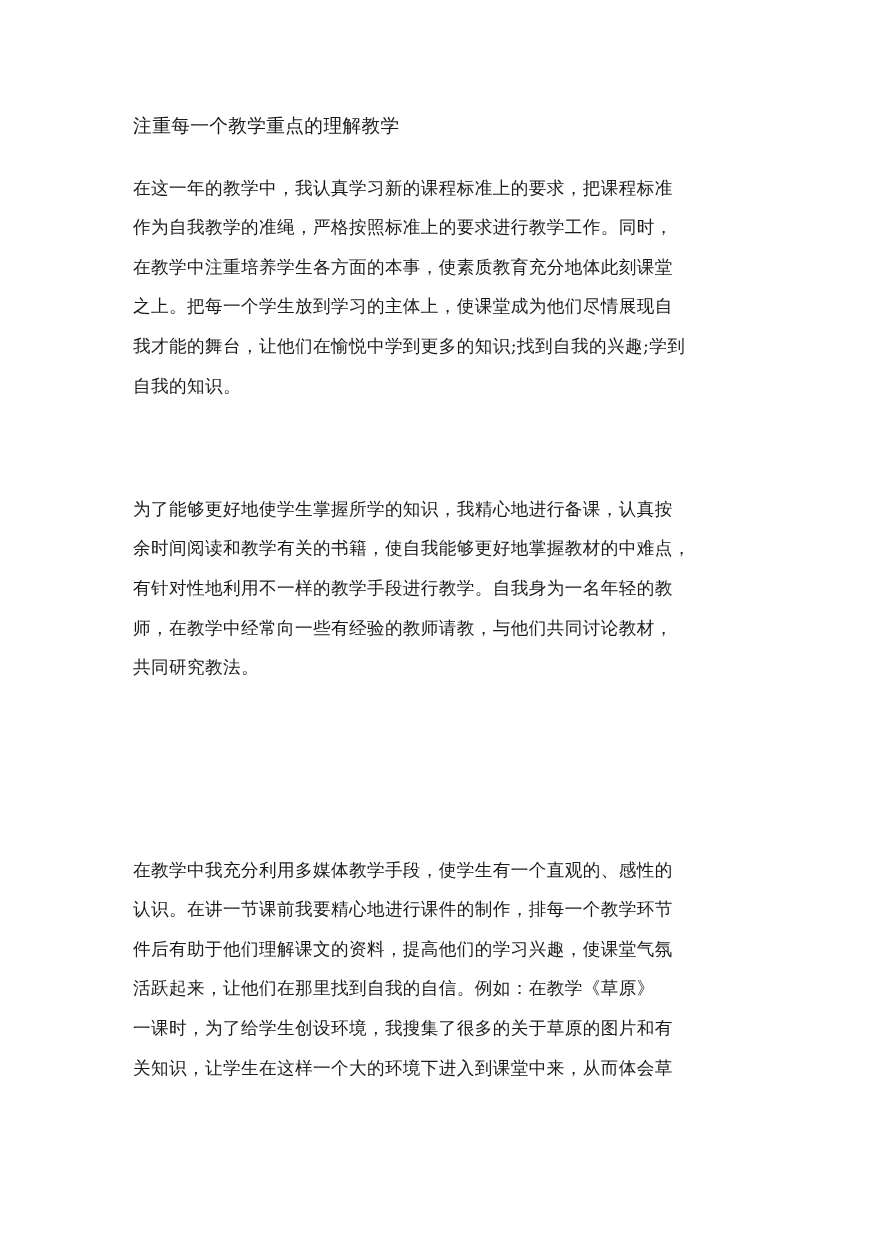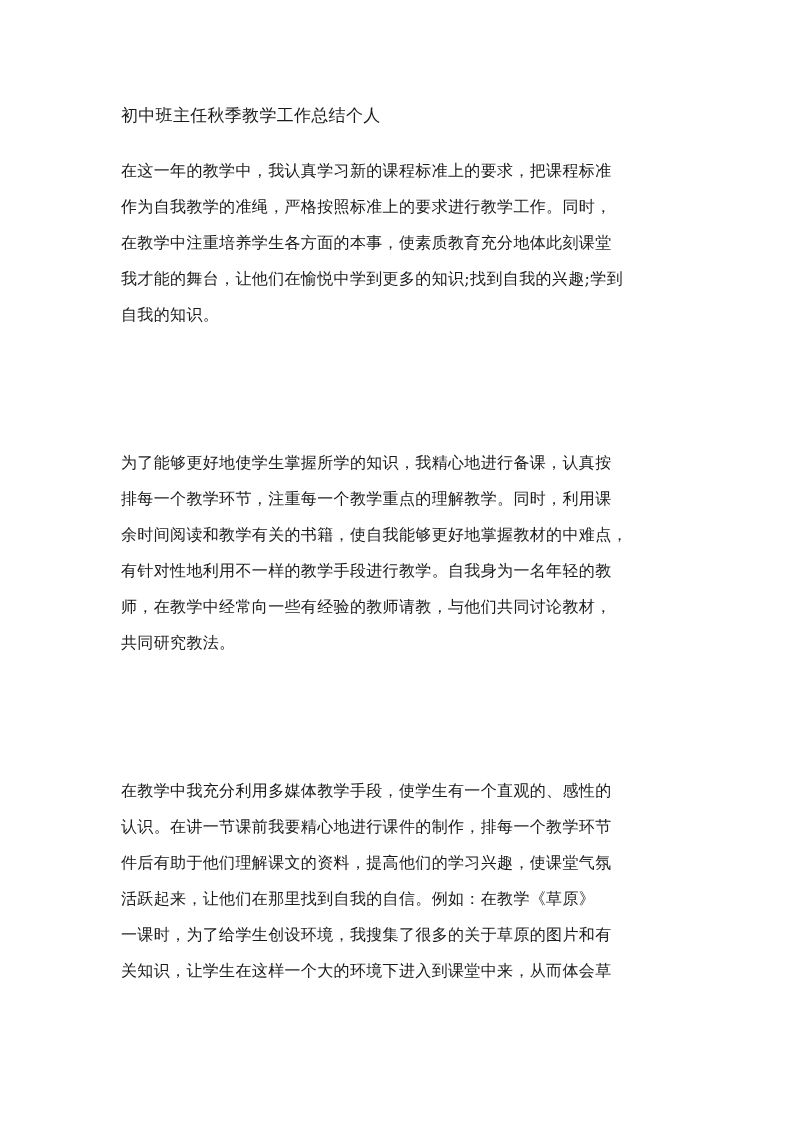--- a/index.html
+++ b/index.html
@@ -10,33 +10,33 @@
   .para { position: absolute; left: 0; width: 556px; }
   .line { display: block; height: 36px; line-height: 36px; font-size: 16px; white-space: nowrap; letter-spacing: 0.35px; }
   #p1 { top: 153px; }
   #p2 { top: 445px; }
   #p3 { top: 773px; }
 </style>
 </head>
 <body>
 
 <div class="page">
-  <div class="title">初中班主任秋季教学工作总结个人</div>
+  <div class="title">注重每一个教学重点的理解教学</div>
 
   <div class="para" id="p1">
     <span class="line">在这一年的教学中，我认真学习新的课程标准上的要求，把课程标准</span>
     <span class="line">作为自我教学的准绳，严格按照标准上的要求进行教学工作。同时，</span>
     <span class="line">在教学中注重培养学生各方面的本事，使素质教育充分地体此刻课堂</span>
+    <span class="line">之上。把每一个学生放到学习的主体上，使课堂成为他们尽情展现自</span>
     <span class="line">我才能的舞台，让他们在愉悦中学到更多的知识;找到自我的兴趣;学到</span>
     <span class="line">自我的知识。</span>
   </div>
 
   <div class="para" id="p2">
     <span class="line">为了能够更好地使学生掌握所学的知识，我精心地进行备课，认真按</span>
-    <span class="line">排每一个教学环节，注重每一个教学重点的理解教学。同时，利用课</span>
     <span class="line">余时间阅读和教学有关的书籍，使自我能够更好地掌握教材的中难点，</span>
     <span class="line">有针对性地利用不一样的教学手段进行教学。自我身为一名年轻的教</span>
     <span class="line">师，在教学中经常向一些有经验的教师请教，与他们共同讨论教材，</span>
     <span class="line">共同研究教法。</span>
   </div>
 
   <div class="para" id="p3">
     <span class="line">在教学中我充分利用多媒体教学手段，使学生有一个直观的、感性的</span>
     <span class="line">认识。在讲一节课前我要精心地进行课件的制作，排每一个教学环节</span>
     <span class="line">件后有助于他们理解课文的资料，提高他们的学习兴趣，使课堂气氛</span>

